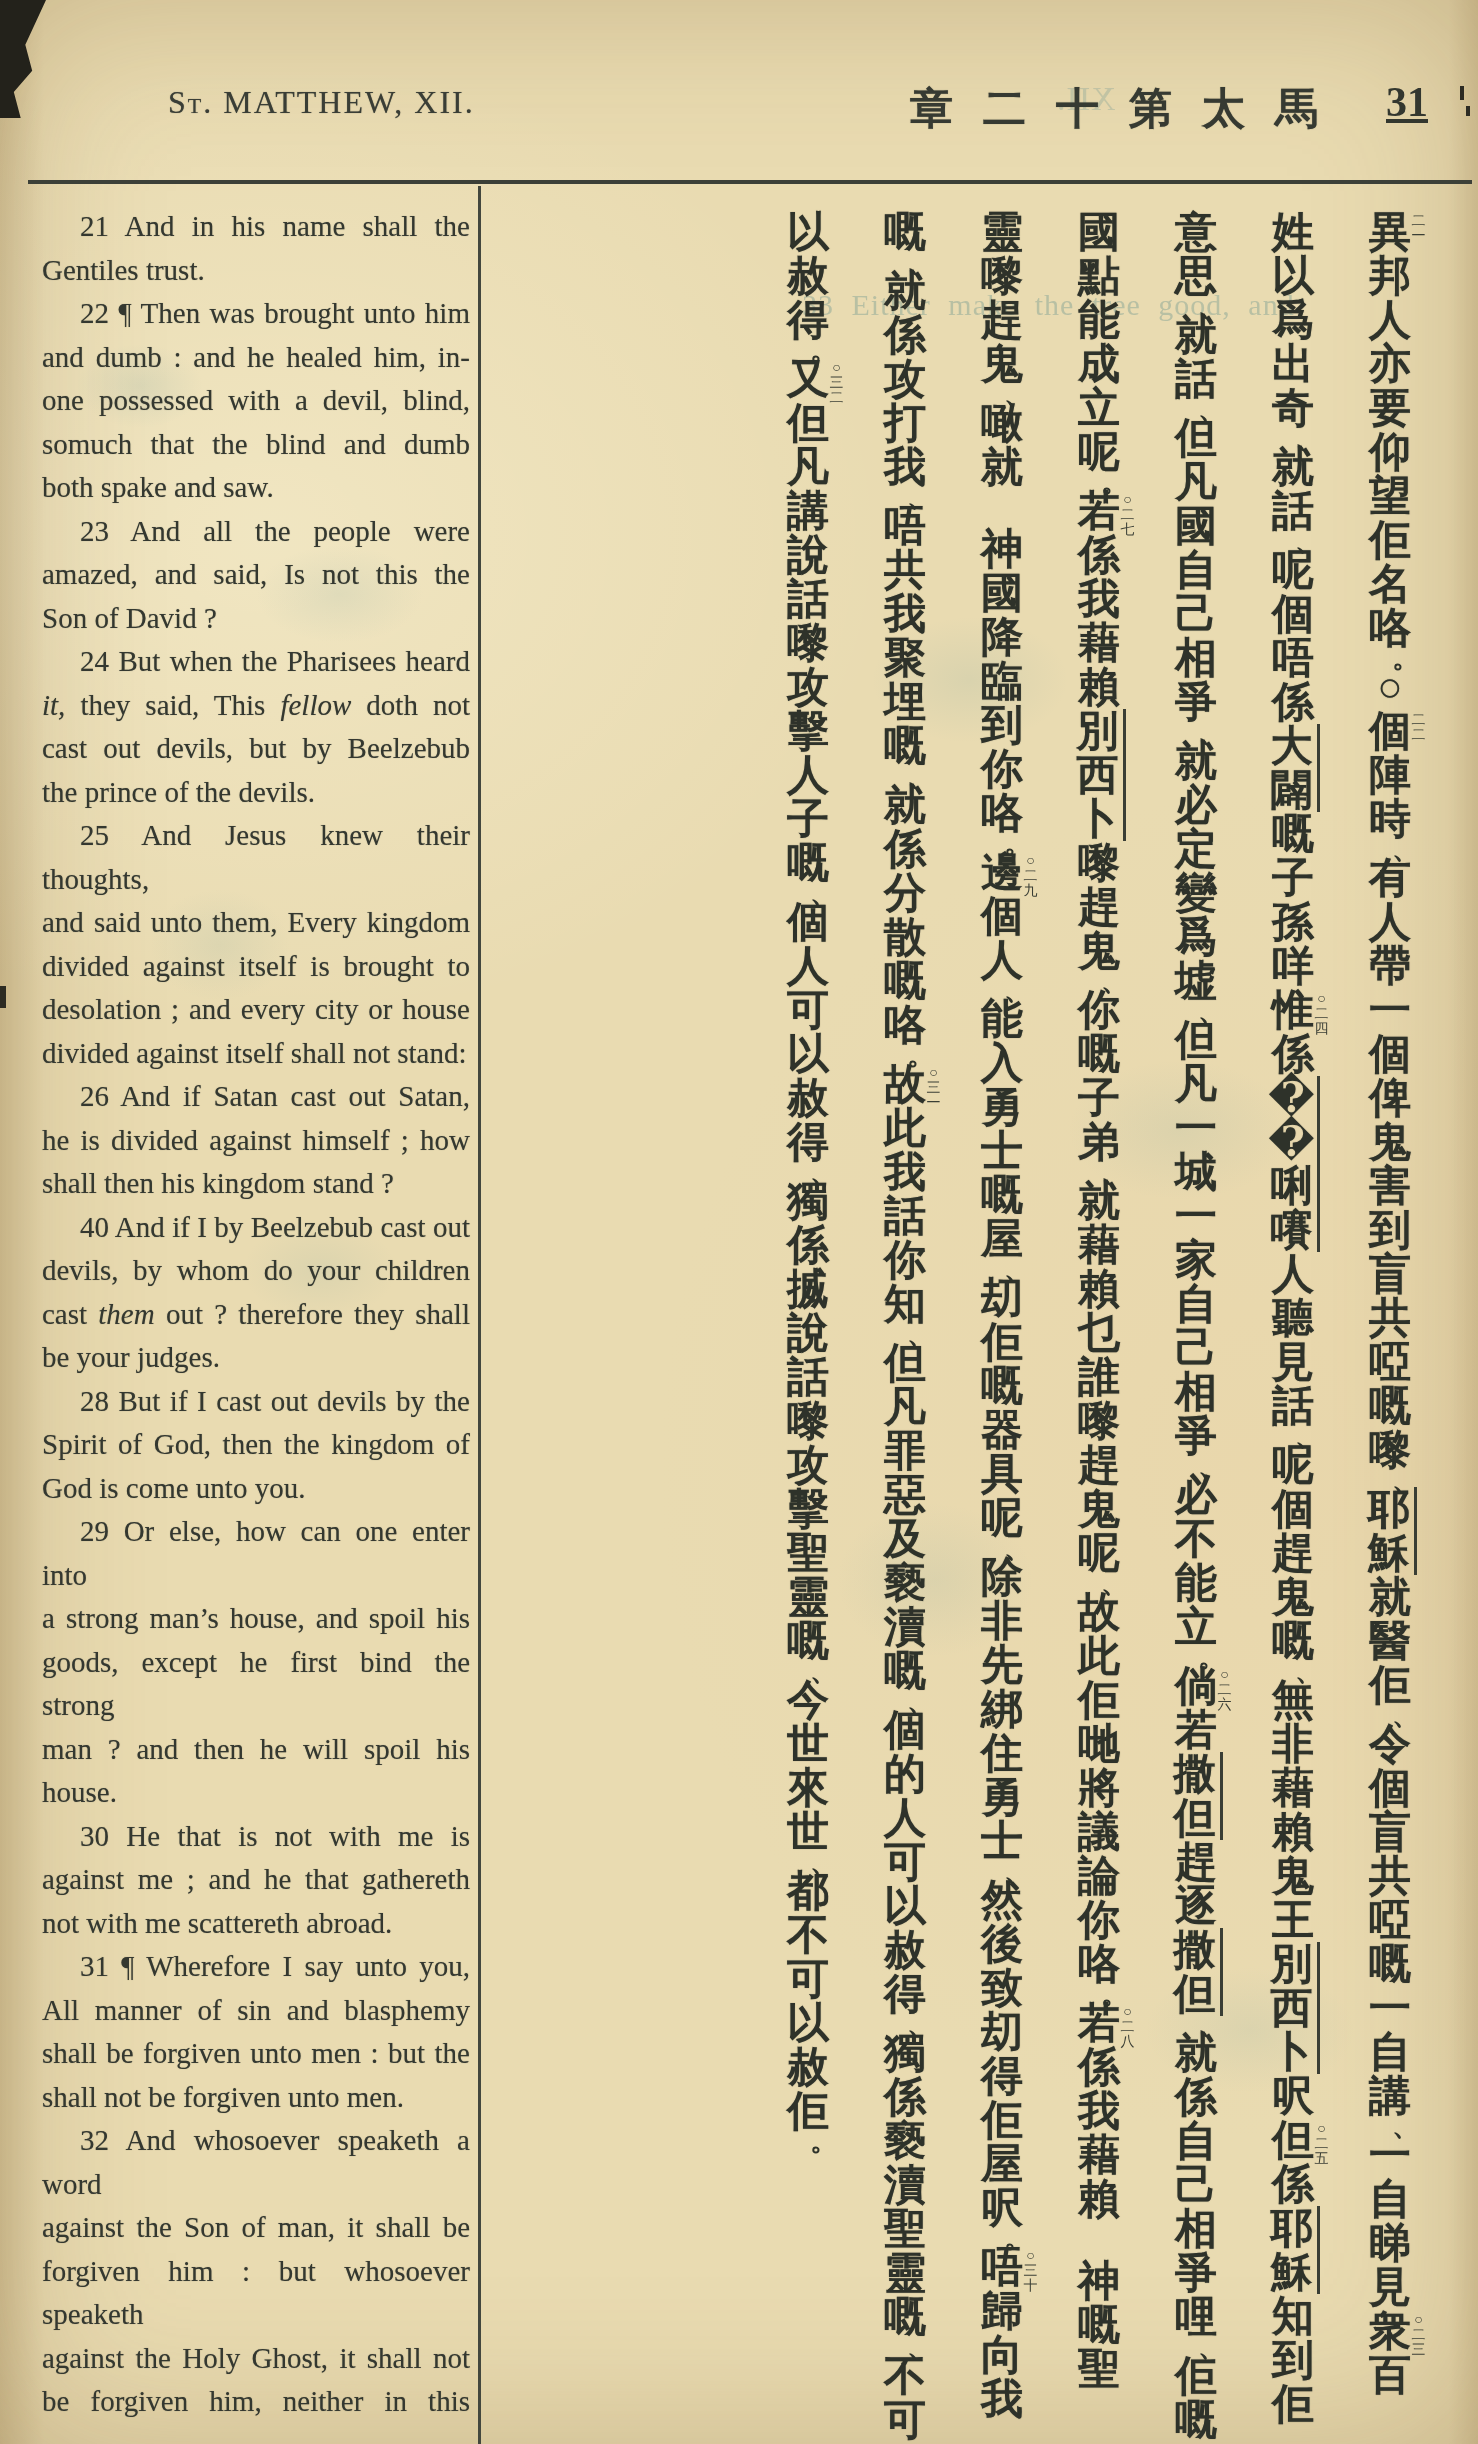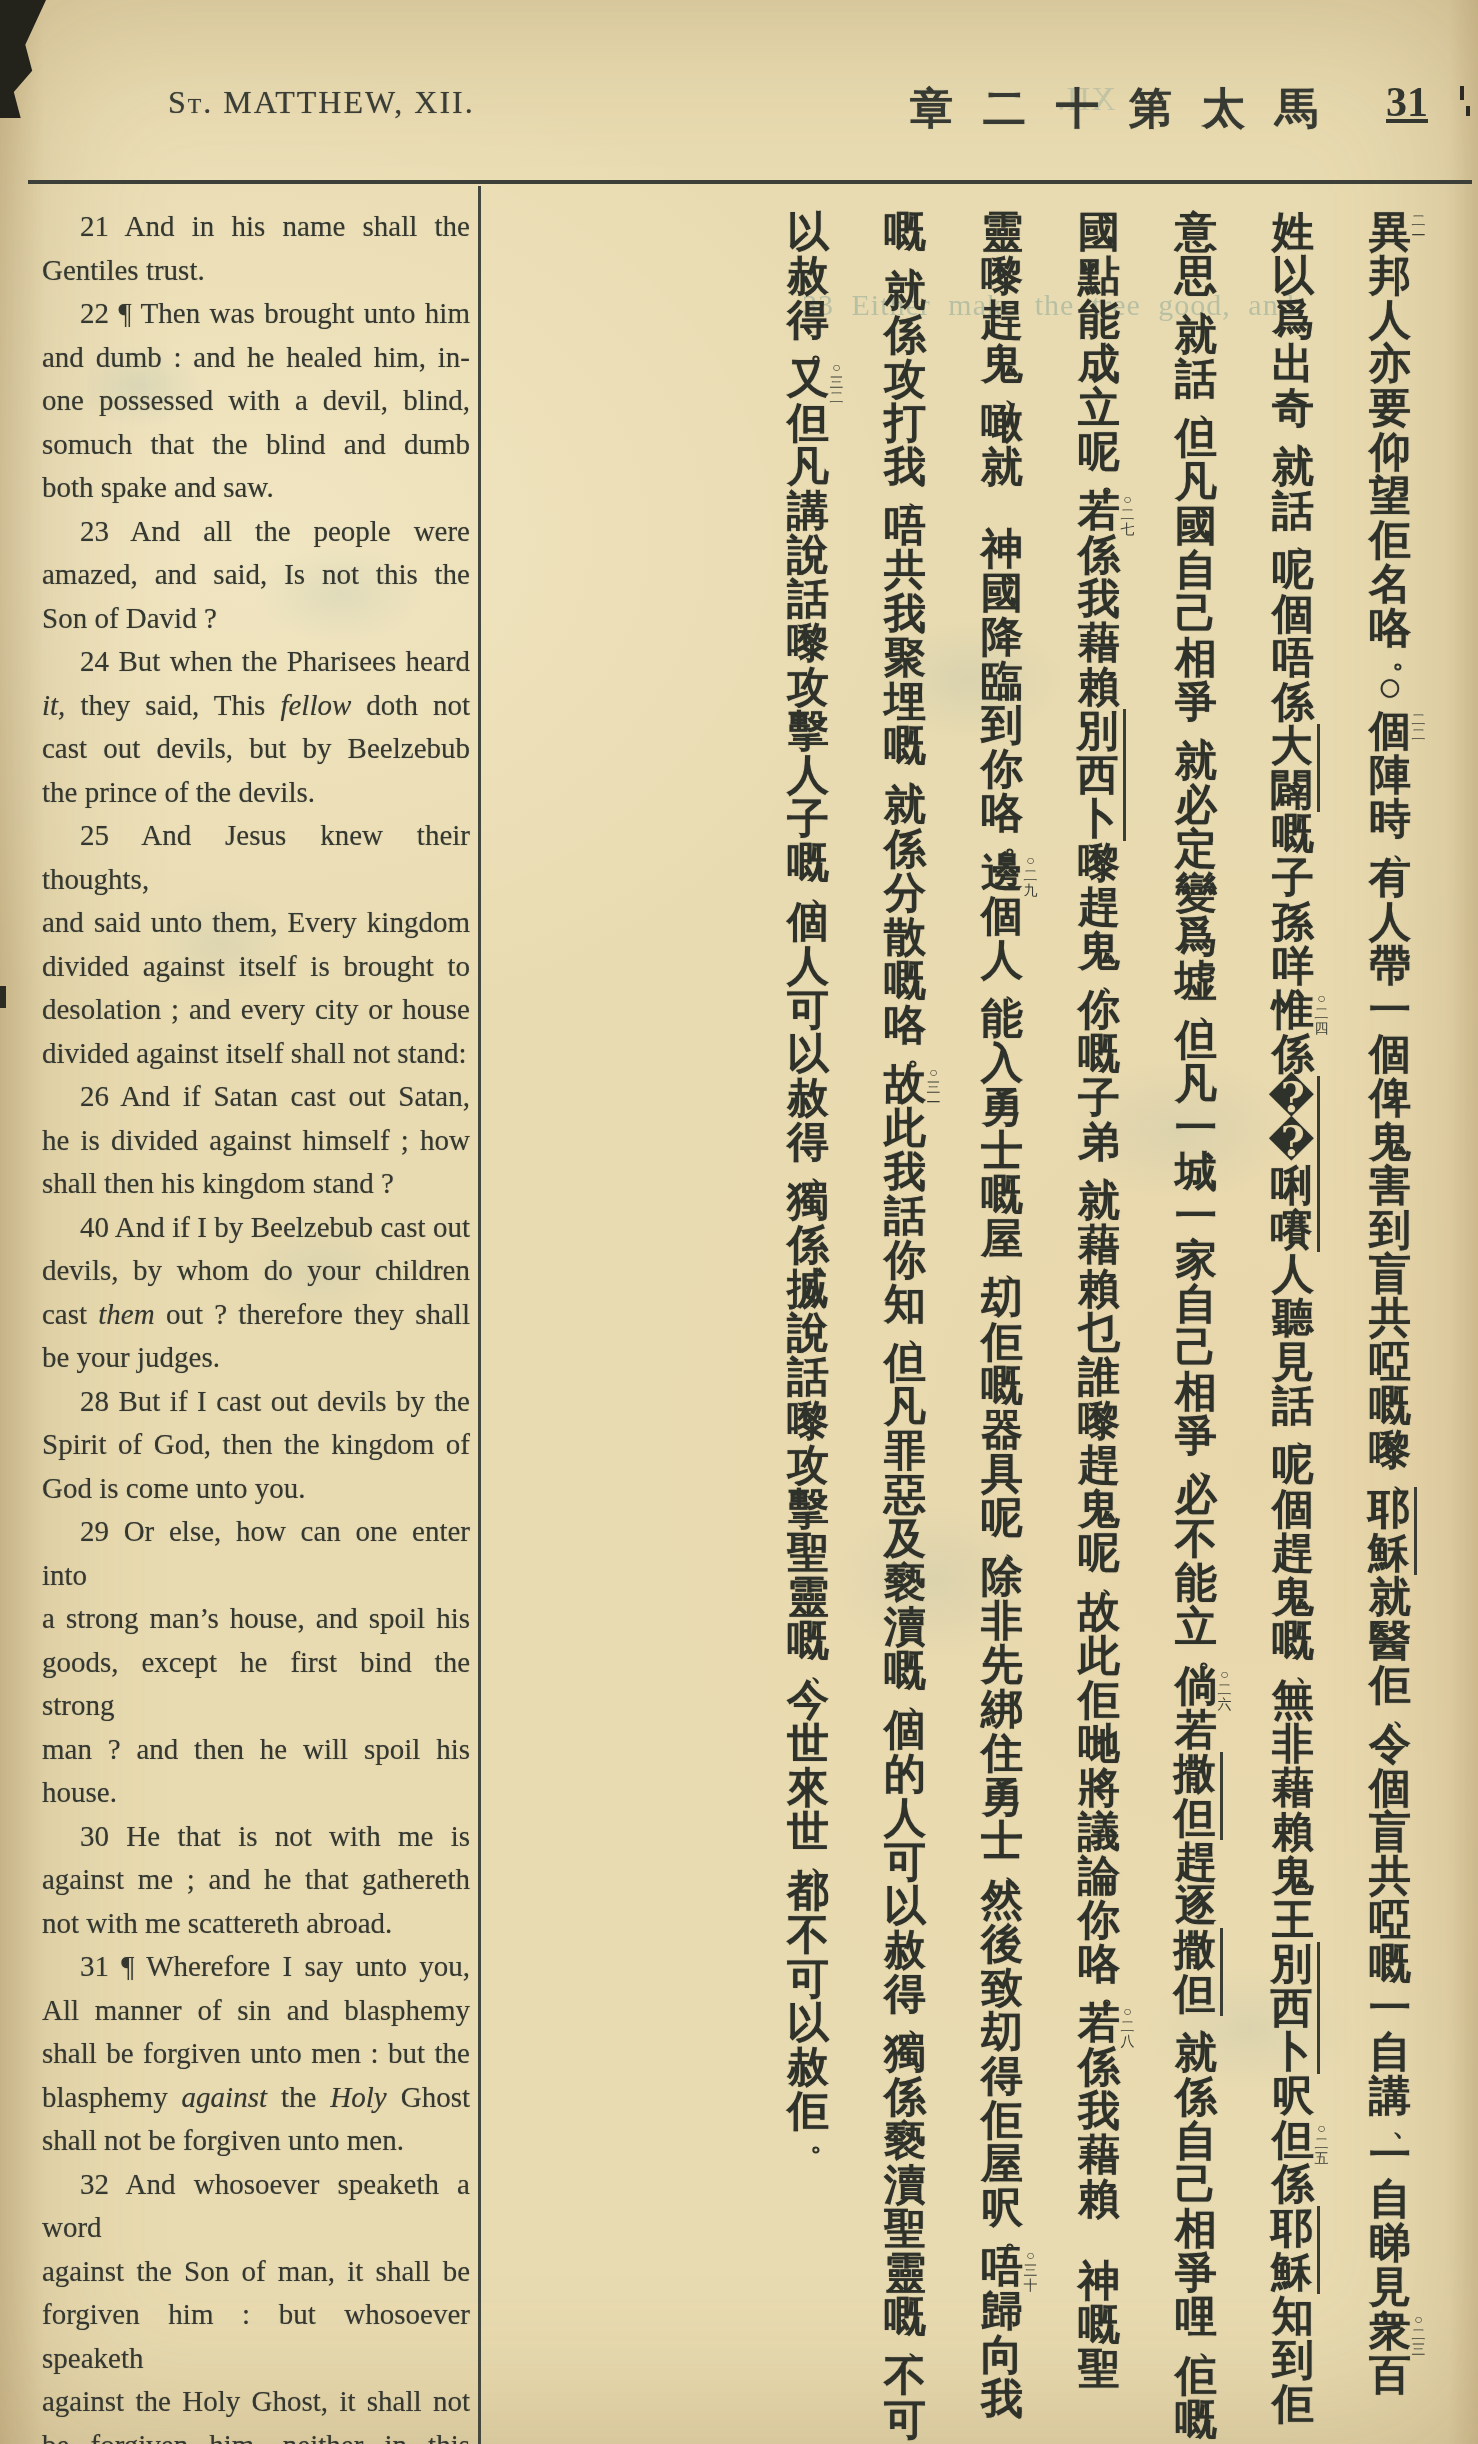--- a/index.html
+++ b/index.html
@@ -118,21 +118,20 @@
       <div class="line">a strong man’s house, and spoil his</div>
       <div class="line">goods, except he first bind the strong</div>
       <div class="line">man ? and then he will spoil his</div>
       <div class="line end">house.</div>
       <div class="line first">30 He that is not with me is</div>
       <div class="line">against me ; and he that gathereth</div>
       <div class="line end">not with me scattereth abroad.</div>
       <div class="line first">31 ¶ Wherefore I say unto you,</div>
       <div class="line">All manner of sin and blasphemy</div>
       <div class="line">shall be forgiven unto men : but the</div>
-      <div class="line">blasphemy <i>against</i> the <i>Holy</i> Ghost</div>
       <div class="line end">shall not be forgiven unto men.</div>
       <div class="line first">32 And whosoever speaketh a word</div>
       <div class="line">against the Son of man, it shall be</div>
       <div class="line">forgiven him : but whosoever speaketh</div>
       <div class="line">against the Holy Ghost, it shall not</div>
       <div class="line">be forgiven him, neither in this</div>
     </div>
   <div id="cjk">
       <div class="cjk-col" style="left: 1363px;">
         <div class="anch">

